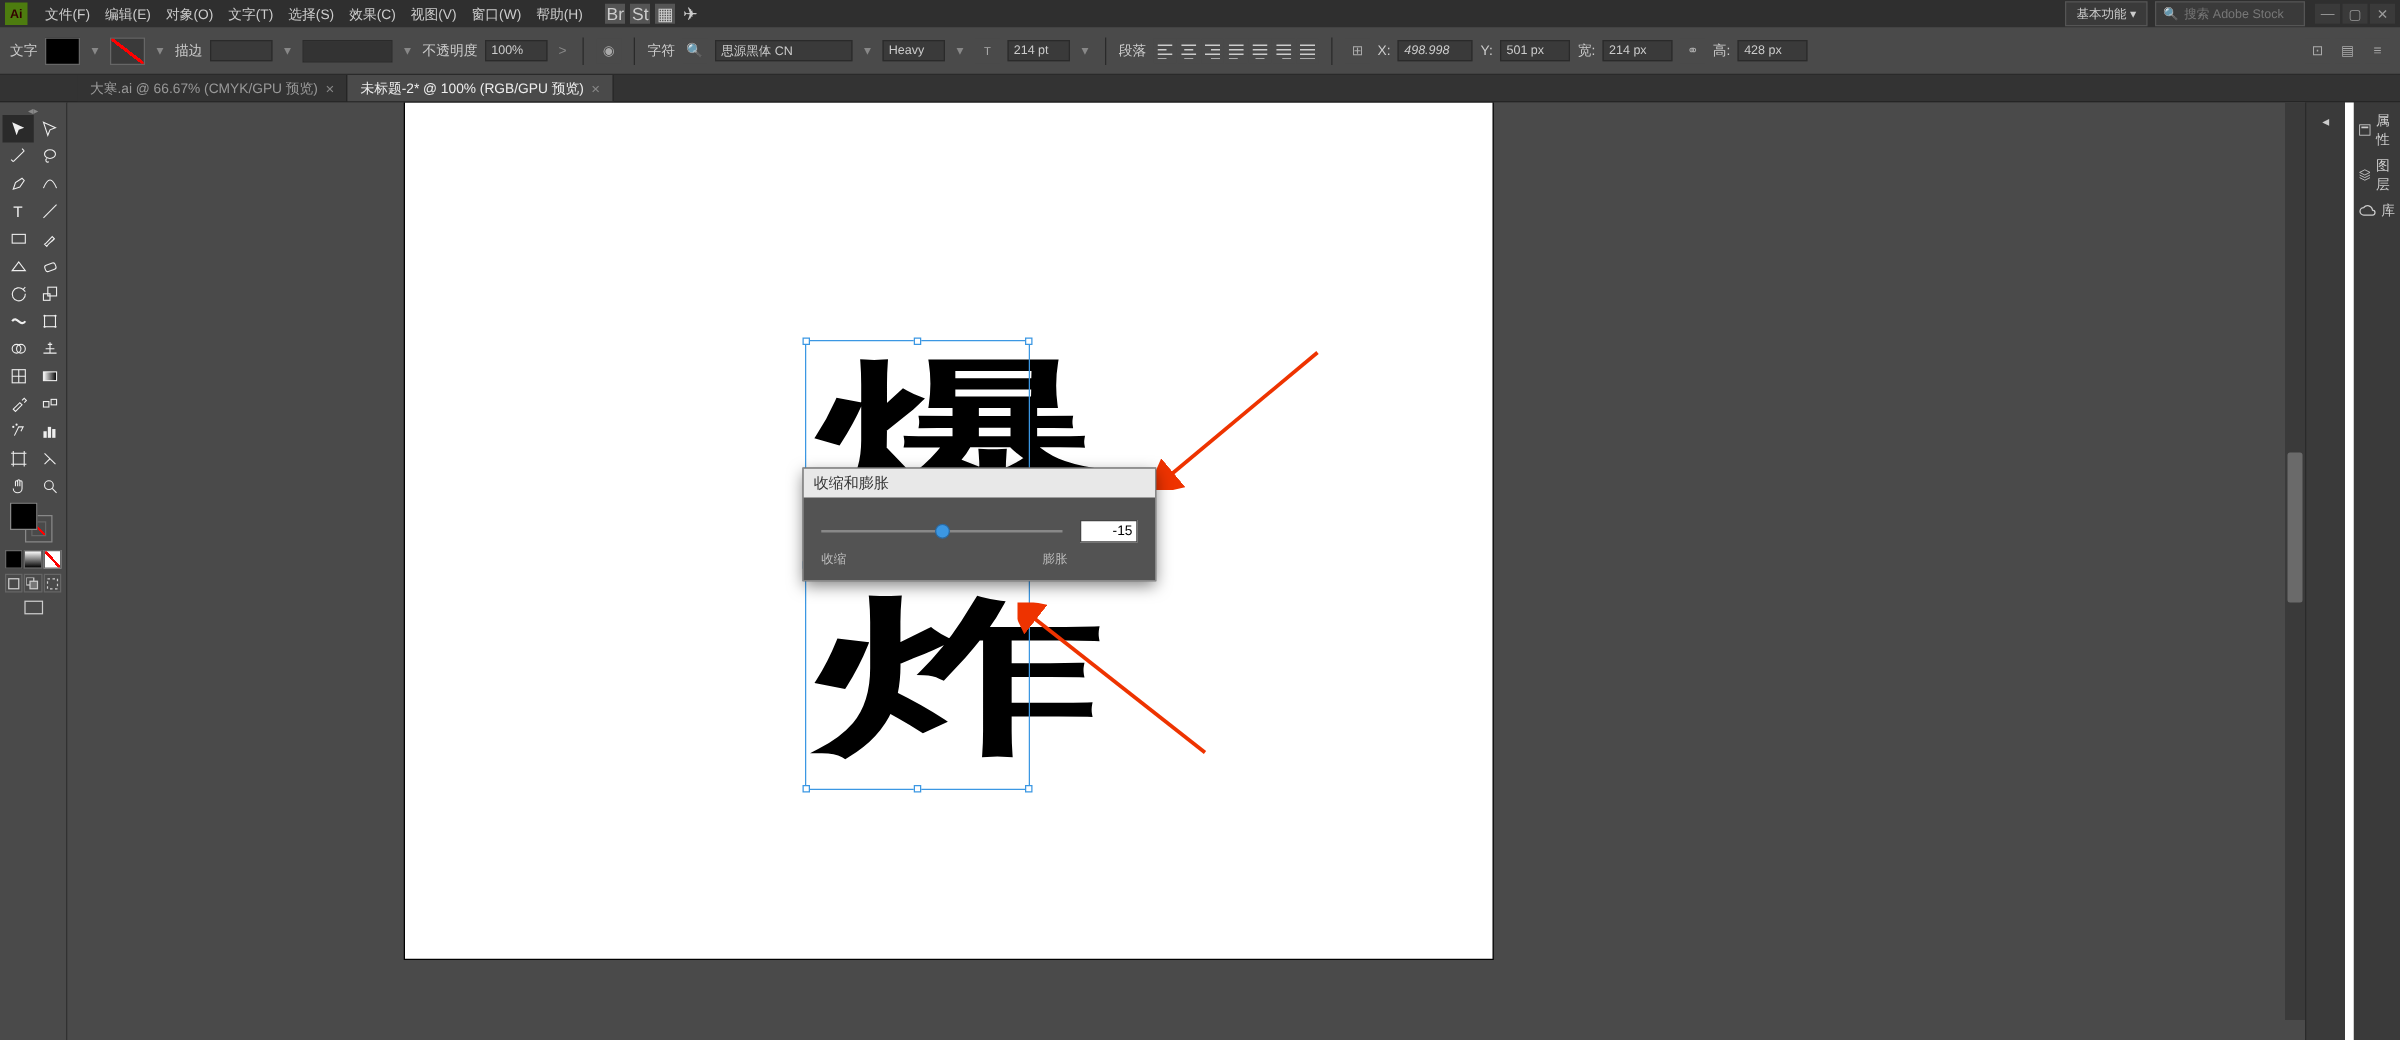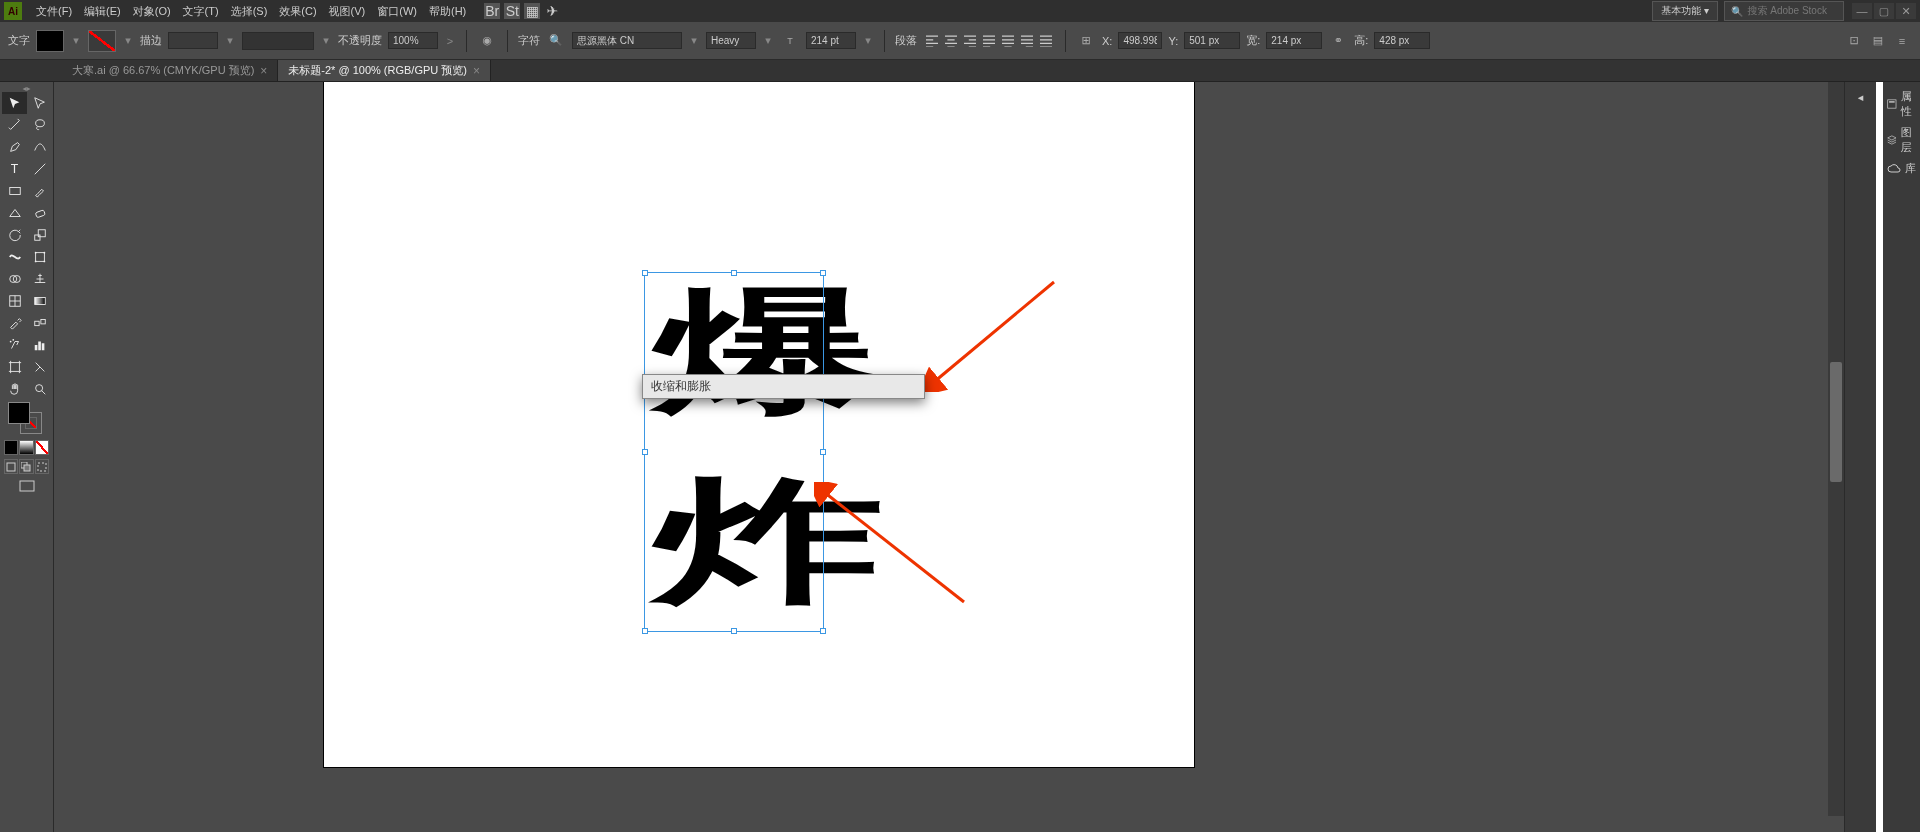--- a/index.html
+++ b/index.html
@@ -190,21 +190,21 @@
       </div>
     <div class="align-btn">
         <svg viewBox="0 0 10 10">
           <path d="M0 1h10M0 4h10M0 7h10M0 10h10" stroke="#ccc"></path>
         </svg>
       </div>
   </div>
   <div class="ctrl-sep"></div>
   <span class="icon-btn">⊞</span>
   <span class="ctrl-label">X:</span>
-  <input class="ctrl-input" style="width: 44px;" value="498.998">
+  <input class="ctrl-input" style="width: 60px; font-style: italic;" value="498.998">
   <span class="ctrl-label">Y:</span>
   <input class="ctrl-input" style="width: 56px;" value="501 px">
   <span class="ctrl-label">宽:</span>
   <input class="ctrl-input" style="width: 56px;" value="214 px">
   <span class="icon-btn">⚭</span>
   <span class="ctrl-label">高:</span>
   <input class="ctrl-input" style="width: 56px;" value="428 px">
   <div class="controlbar-right">
     <span class="icon-btn">⊡</span>
     <span class="icon-btn">▤</span>
@@ -456,20 +456,31 @@
       <defs>
           <marker id="ah2" markerWidth="10" markerHeight="10" refX="2" refY="5" orient="auto">
             <path d="M0 0L10 5L0 10z" fill="#e30"></path>
           </marker>
         </defs>
       <line x1="150" y1="120" x2="10" y2="10" stroke="#e30" stroke-width="3" marker-end="url(#ah2)"></line>
     </svg>
 
     <div class="dialog" style="left:588px;top:292px;">
       <div class="dlg-title">收缩和膨胀</div>
+      <div class="dlg-body">
+        <div class="slider-row">
+          <div class="slider-track"></div>
+          <div class="slider-thumb" style="left:calc(50% - 36px);"></div>
+          <input class="slider-input" value="-15" style="">
+        </div>
+        <div class="slider-labels">
+          <span>收缩</span>
+          <span>膨胀</span>
+        </div>
+      </div>
     </div>
 
     <div class="vscroll">
       <div class="vscroll-thumb"></div>
     </div>
   </div>
 
   <div class="right-strip">
     <div class="strip-btn">◂</div>
   </div>

